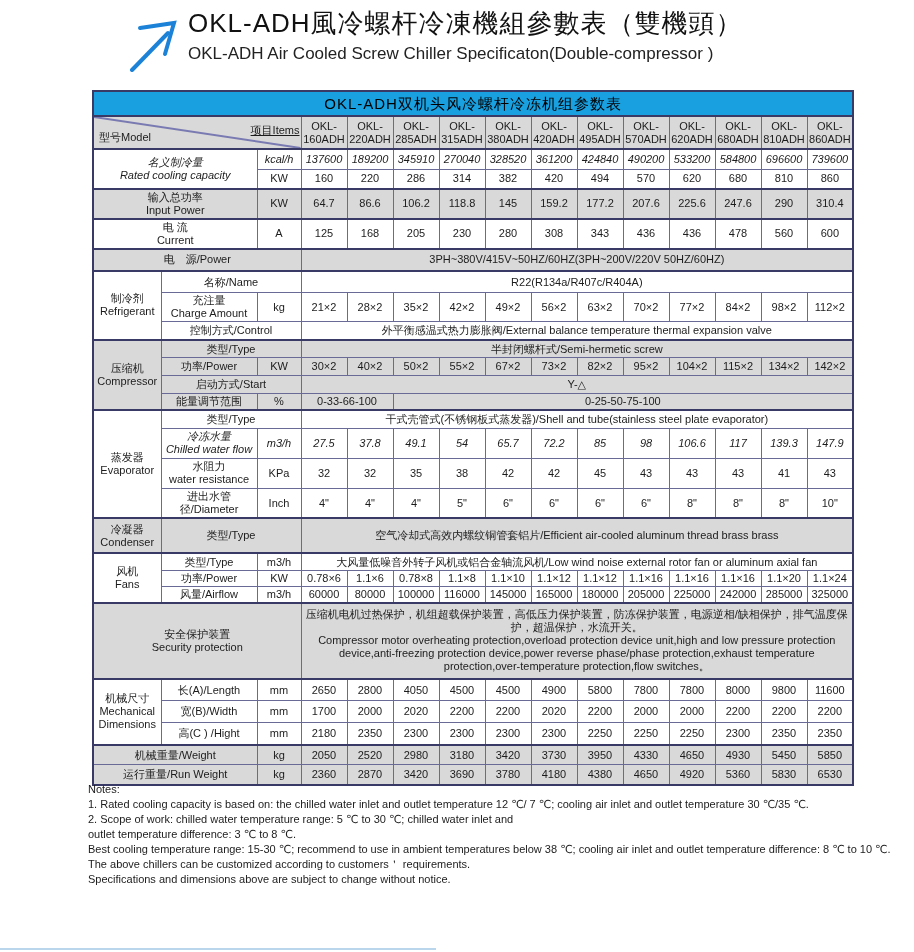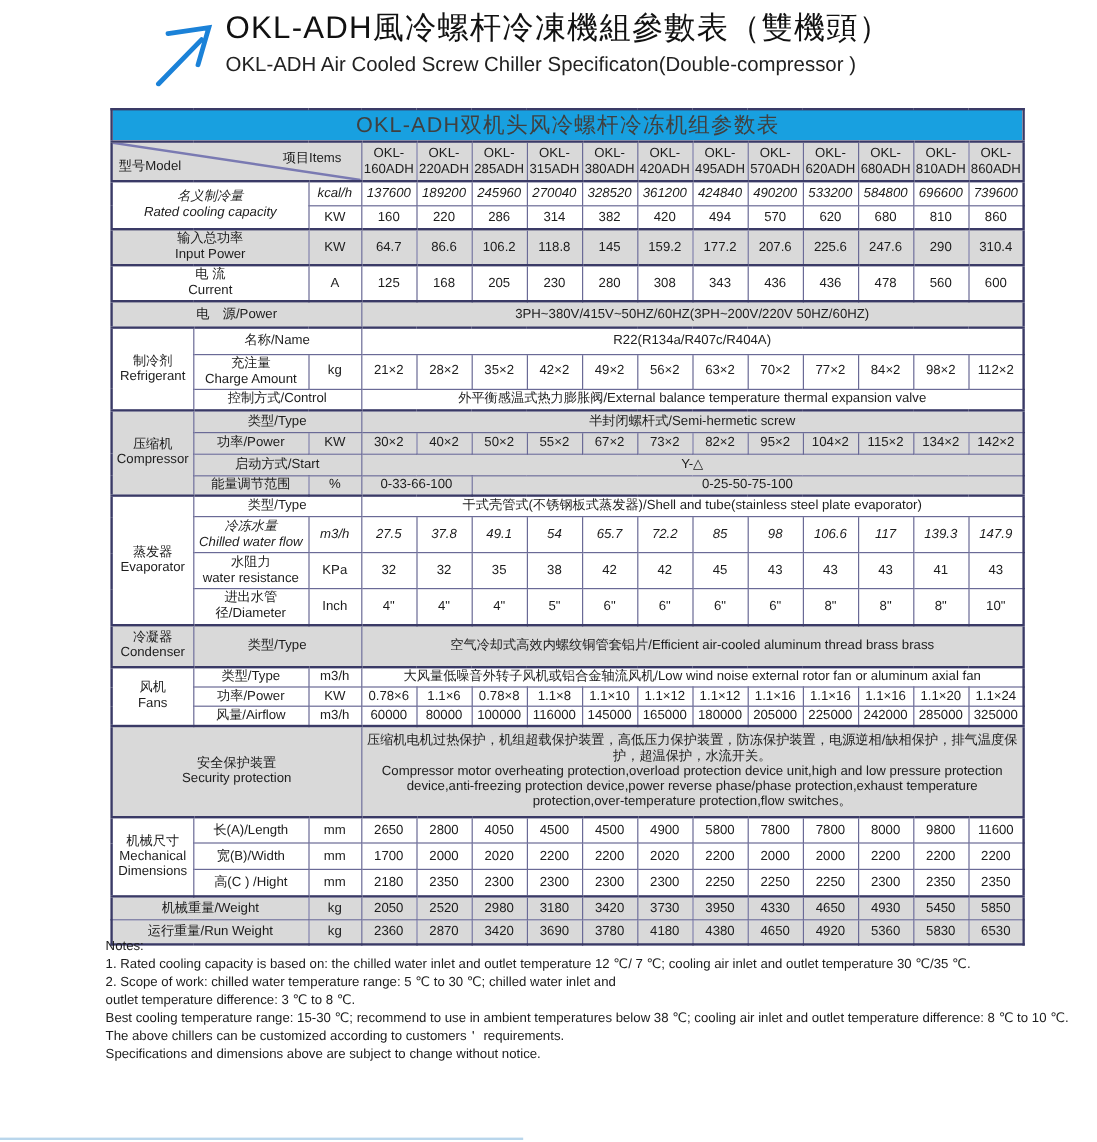--- a/index.html
+++ b/index.html
@@ -16,29 +16,29 @@
   
   table.spec{position:absolute;left:92px;top:90px;width:761px;border-collapse:collapse;table-layout:fixed;
     border:2px solid #3a3a66;}
   table.spec td{border:1px solid #6a6a96;text-align:center;vertical-align:middle;
     font-size:11px;line-height:1.18;padding:1px 1px;white-space:pre-line;color:#1c1c1c;
     overflow:hidden;}
   tr.gray td{background:#d9d9d9;}
   tr.white td{background:#ffffff;}
   tr.sec td{border-top:2px solid #3a3a66;}
   td.dstart{border-left:2px solid #3a3a66;}
-  tr.titlebar td{background:#18a0e0;color:#404040;font-size:18px;letter-spacing:1px;
+  tr.titlebar td{background:#18a0e0;color:#000000;font-size:15px;letter-spacing:1px;
     border:1px solid #18a0e0;padding:2px 0;}
   td.left{text-align:left;padding:4px 7px;font-size:10.8px;line-height:1.38;}
   td.model-cell{font-size:11px;line-height:1.2;}
   td.val{font-size:11px;}
   td.diag{position:relative;padding:0;}
   td.diag svg{position:absolute;left:0;top:0;width:100%;height:100%;}
   .corner-model{position:absolute;left:5px;top:14px;font-size:11px;}
-  .corner-items{position:absolute;right:16px;top:7px;font-size:11px;}
+  .corner-items{position:absolute;right:1px;top:7px;font-size:11px;text-decoration:underline;}
 
   
   .notes{position:absolute;left:88px;top:780px;width:800px;font-size:11px;color:#1c1c1c;}
   .notes .ln{line-height:15px;white-space:nowrap;}
   .notes .indent{padding-left:14px;}
   .notes-en{margin-top:2px;}
   .bottom-line{position:absolute;left:0;bottom:2px;width:436px;height:2px;background:#b9d6ec;}
 </style>
 </head>
 <body>
@@ -106,21 +106,21 @@
 810ADH</td>
           <td class="model-cell">OKL-
 860ADH</td>
         </tr>
         <tr class="white sec" style="height: 20px; font-style: italic;">
           <td colspan="2" rowspan="2">名义制冷量
 Rated cooling capacity</td>
           <td>kcal/h</td>
           <td class="val dstart">137600</td>
           <td class="val">189200</td>
-          <td class="val">245960</td>
+          <td class="val">345910</td>
           <td class="val">270040</td>
           <td class="val">328520</td>
           <td class="val">361200</td>
           <td class="val">424840</td>
           <td class="val">490200</td>
           <td class="val">533200</td>
           <td class="val">584800</td>
           <td class="val">696600</td>
           <td class="val">739600</td>
         </tr>

